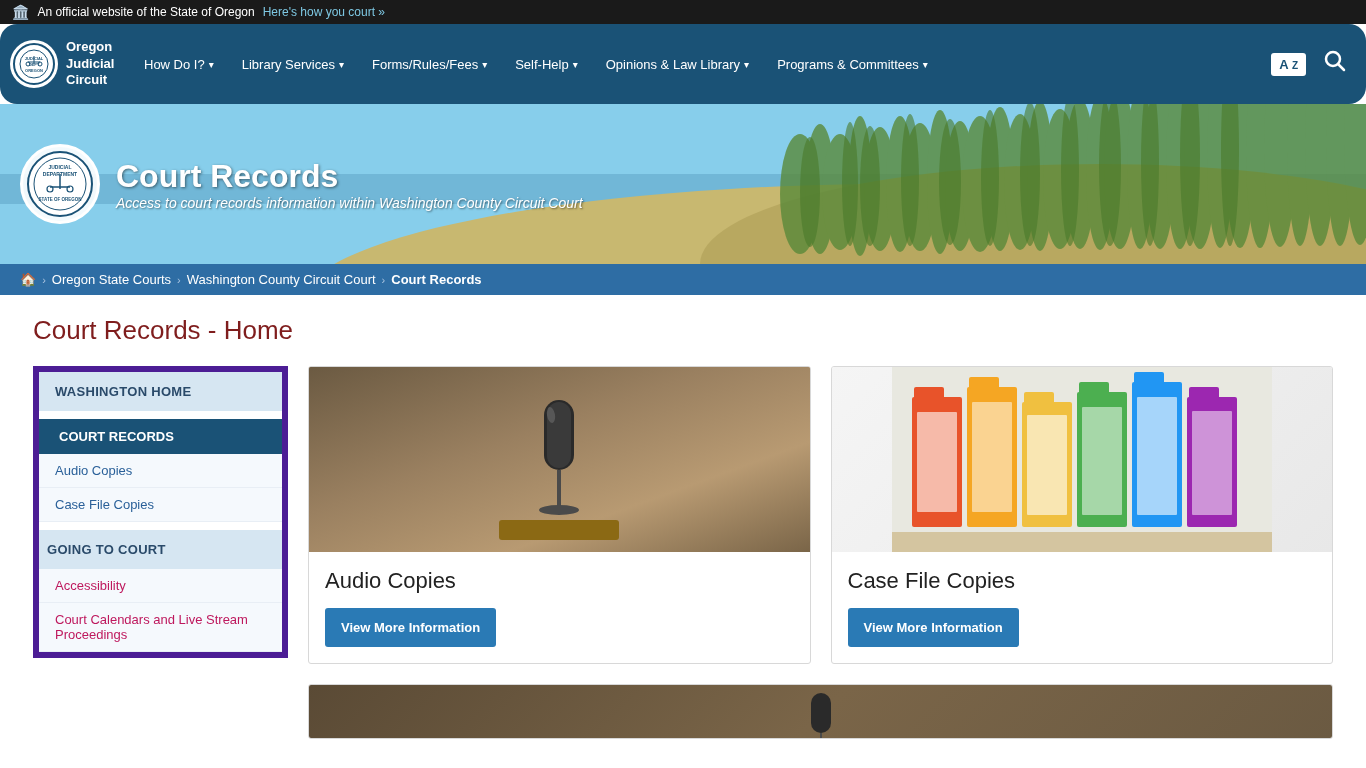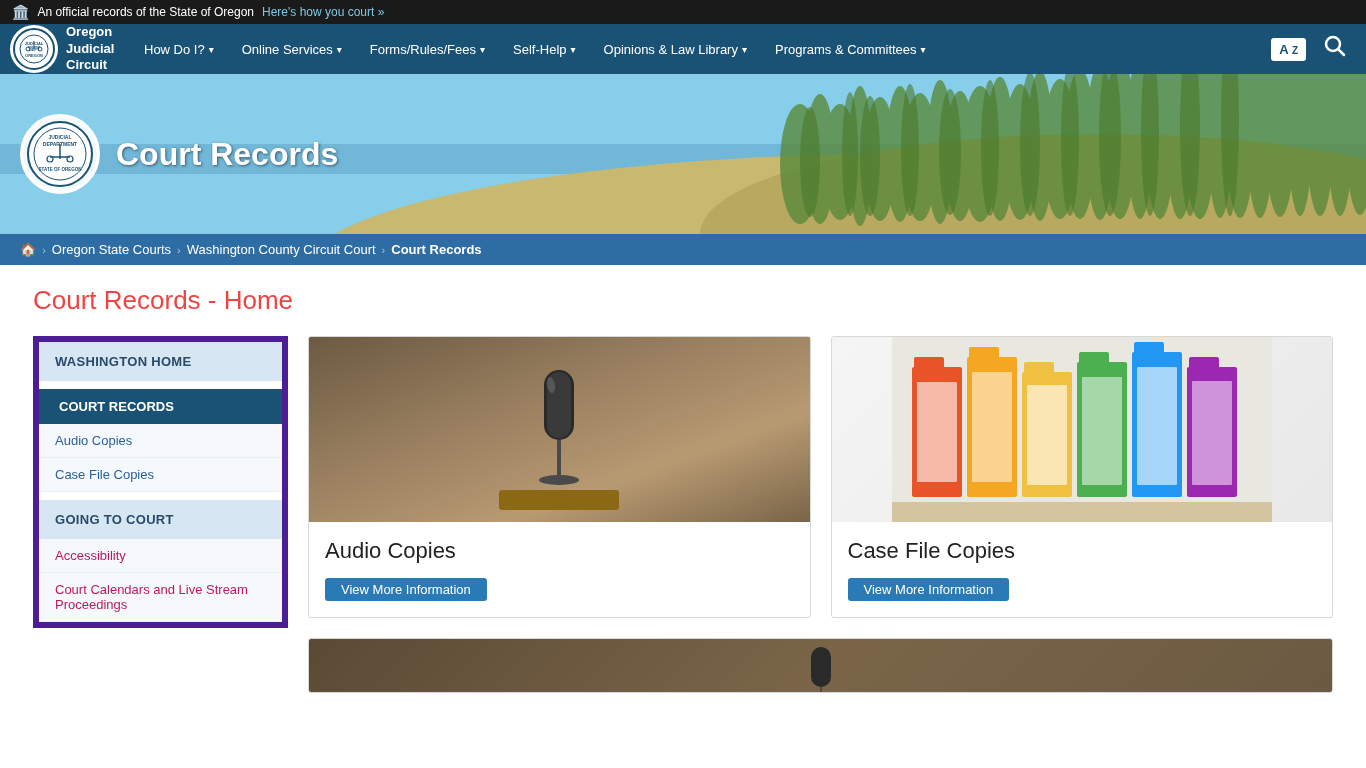--- a/index.html
+++ b/index.html
@@ -16,23 +16,24 @@
       gap: 8px;
     }
     .top-bar-icon { font-size: 14px; }
     .top-bar a { color: #7ec8e3; text-decoration: none; font-size: 12px; }
 
     
     .nav-bar {
       background: #1a5276;
       display: flex;
       align-items: center;
-      height: 50px;
+      height: 80px;
       padding: 0 10px;
       position: relative;
+      border-radius: 17px;
     }
     .logo-area {
       display: flex;
       align-items: center;
       gap: 8px;
       min-width: 120px;
     }
     .logo-seal {
       width: 48px;
       height: 48px;
@@ -167,21 +168,21 @@
 
     
     .main-container {
       max-width: 1340px;
       margin: 0 auto;
       padding: 20px 20px;
     }
     .page-title {
       font-size: 26px;
       font-weight: normal;
-      color: #ef4444;
+      color: #7f1d1d;
       margin-bottom: 20px;
     }
     .content-layout {
       display: flex;
       gap: 20px;
       align-items: flex-start;
     }
 
     
     .sidebar {
@@ -215,21 +216,21 @@
       cursor: pointer;
       border-bottom: 1px solid #e8eef5;
       background: #f5f9fd;
     }
     .sidebar-divider {
       height: 8px;
       background: #fff;
     }
     .sidebar-section-header2 {
       background: #d6e6f2;
-      padding: 12px 16px;
+      padding: 12px 8px;
       font-size: 13px;
       font-weight: bold;
       color: #2a4a6a;
       text-transform: uppercase;
       letter-spacing: 0.3px;
       cursor: pointer;
     }
     .sidebar-item2 {
       padding: 9px 16px;
       font-size: 13px;
@@ -290,32 +291,33 @@
     .card-title {
       font-size: 22px;
       font-weight: normal;
       color: #222;
       margin-bottom: 14px;
     }
     .card-btn {
       background: #2a7ab5;
       color: #fff;
       border: none;
-      padding: 4px 16px;
+      padding: 12px 16px;
       font-size: 13px;
       cursor: pointer;
       border-radius: 3px;
+      font-weight: bold;
     }
   </style>
 </head>
 <body>
 
 <div class="top-bar">
   <span class="top-bar-icon">🏛️</span>
-  <span>An official records of the State of Oregon</span>
+  <span>An official website of the State of Oregon</span>
   <a href="#">Here's how you court »</a>
 </div>
 
 <nav class="nav-bar">
   <div class="logo-area">
     <div class="logo-seal">
       <svg width="44" height="44" viewBox="0 0 44 44">
         <circle cx="22" cy="22" r="20" fill="none" stroke="#1a5276" stroke-width="2"></circle>
         <circle cx="22" cy="22" r="14" fill="none" stroke="#1a5276" stroke-width="1"></circle>
         <text x="22" y="18" text-anchor="middle" fill="#1a5276" font-size="4" font-weight="bold">JUDICIAL</text>
@@ -334,21 +336,21 @@
       <div>Circuit</div>
     </div>
   </div>
 
   <div class="nav-items">
     <a class="nav-item">
       <span>How Do I?</span>
       <span class="caret">▾</span>
     </a>
     <a class="nav-item">
-      <span>Online Services</span>
+      <span>Library Services</span>
       <span class="caret">▾</span>
     </a>
     <a class="nav-item">
       <span>Forms/Rules/Fees</span>
       <span class="caret">▾</span>
     </a>
     <a class="nav-item">
       <span>Self-Help</span>
       <span class="caret">▾</span>
     </a>
@@ -446,20 +448,21 @@
         <line x1="25" y1="38" x2="45" y2="38" stroke="#1a5276" stroke-width="1.5"></line>
         <line x1="35" y1="30" x2="35" y2="40" stroke="#1a5276" stroke-width="1.5"></line>
         <circle cx="25" cy="40" r="3" fill="none" stroke="#1a5276" stroke-width="1.2"></circle>
         <circle cx="45" cy="40" r="3" fill="none" stroke="#1a5276" stroke-width="1.2"></circle>
         <line x1="35" y1="25" x2="35" y2="30" stroke="#1a5276" stroke-width="1.5"></line>
         <text x="35" y="52" text-anchor="middle" fill="#1a5276" font-size="4.5">STATE OF OREGON</text>
       </svg>
     </div>
     <div class="hero-text">
       <h1>Court Records</h1>
+      <p>Access to court records information within Washington County Circuit Court</p>
     </div>
   </div>
 </div>
 
 <div class="breadcrumb-bar">
   <a href="#">
     <span>🏠</span>
   </a>
   <span class="separator">›</span>
   <a href="#">Oregon State Courts</a>

